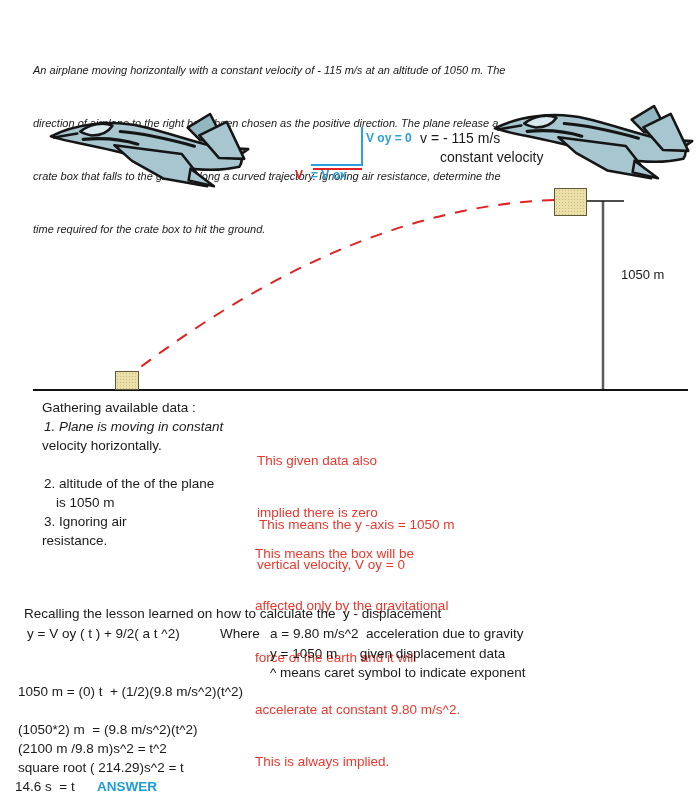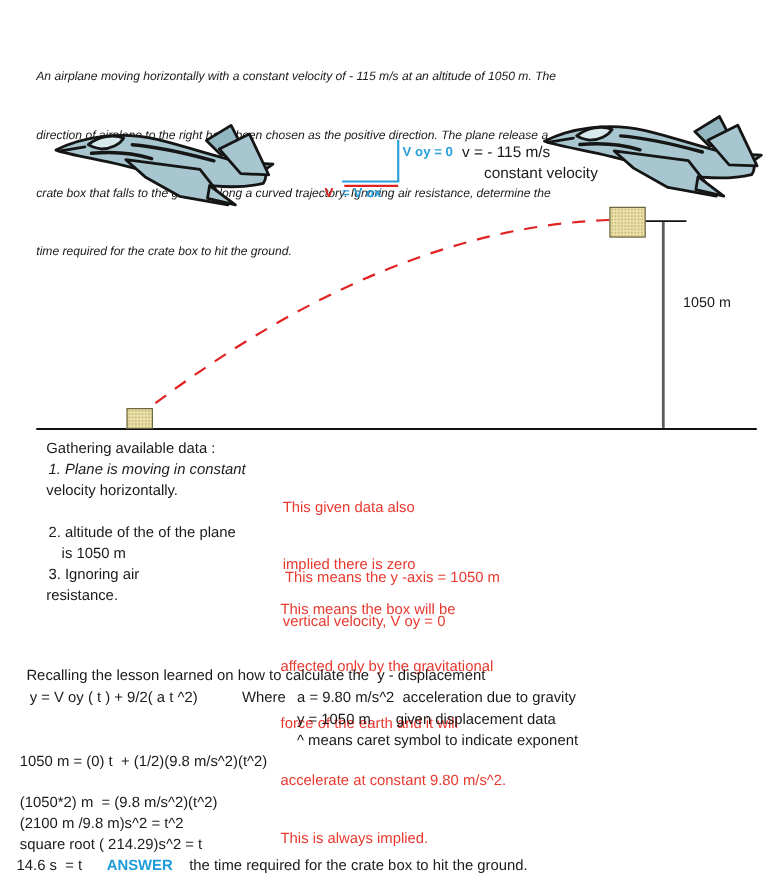--- a/index.html
+++ b/index.html
@@ -125,15 +125,14 @@
   <div class="t" style="left:220px; top:625px;">Where</div>
   <div class="t" style="left:270px; top:625px;">a = 9.80 m/s^2  acceleration due to gravity</div>
   <div class="t" style="left:270px; top:645px;">y = 1050 m      given displacement data</div>
   <div class="t" style="left:270px; top:664px;">^ means caret symbol to indicate exponent</div>
   <div class="t" style="left:18px; top:683px;">1050 m = (0) t  + (1/2)(9.8 m/s^2)(t^2)</div>
   <div class="t" style="left:18px; top:721px;">(1050*2) m  = (9.8 m/s^2)(t^2)</div>
   <div class="t" style="left:18px; top:740px;">(2100 m /9.8 m)s^2 = t^2</div>
   <div class="t" style="left:18px; top:759px;">square root ( 214.29)s^2 = t</div>
   <div class="t" style="left:15px; top:778px;">14.6 s  = t</div>
   <div class="t answer" style="left:97px; top:778px;">ANSWER</div>
-  <div class="t" style="left:172px; top:778px;">the time required for the crate box to hit the ground.</div>
 
 </div>
 
 </body></html>

